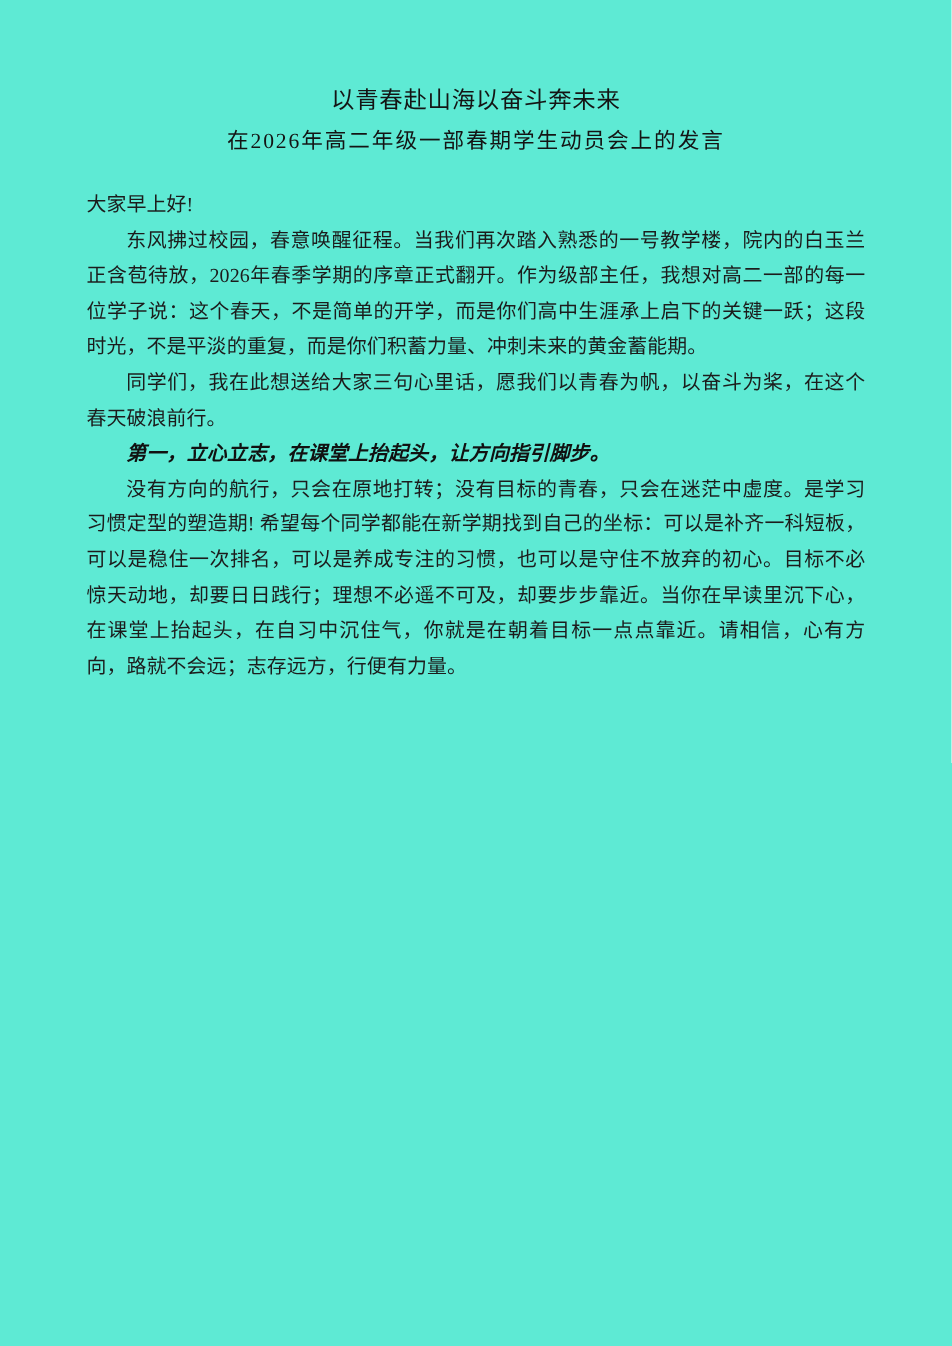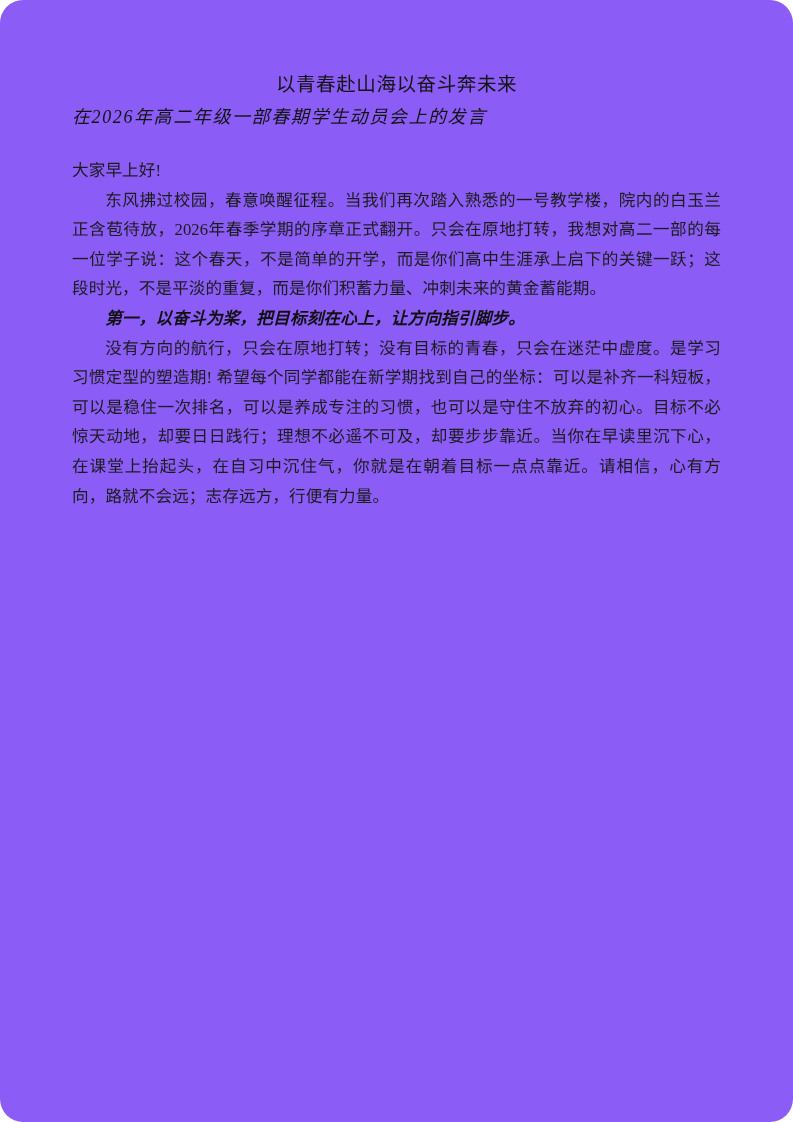--- a/index.html
+++ b/index.html
@@ -10,24 +10,23 @@
   }
   body {
     font-family: "Liberation Serif", "DejaVu Serif", serif;
     color: #1a1a1a;
   }
   .page {
     position: relative;
     width: 793px;
     height: 1122px;
     margin: 0 auto;
-    background: #8b5cf6;
+    background: #5eead4;
     box-sizing: border-box;
     overflow: hidden;
-    border-radius: 23px;
   }
   .page-body {
     position: absolute;
     left: 72px;
     top: 70px;
     width: 649px;
   }
 
   
   .doc-title {
@@ -35,25 +34,25 @@
     font-family: "Liberation Serif", "DejaVu Serif", serif;
     font-size: 19.5px;
     line-height: 30px;
     letter-spacing: 0.6px;
     font-weight: 500;
     color: #141414;
     margin: 0 0 2px 0;
     white-space: nowrap;
   }
   .doc-subtitle {
+    text-align: center;
     font-family: "Liberation Serif", "DejaVu Serif", serif;
     font-size: 18px;
     line-height: 30px;
     letter-spacing: 1.6px;
-    font-style: italic;
     font-weight: 500;
     color: #141414;
     margin: 0 0 24px 0;
     white-space: nowrap;
   }
 
   
   .para {
     font-size: 16.6px;
     line-height: 29.6px;
@@ -86,23 +85,24 @@
 
 <div class="page">
   <div class="page-body">
 
     <h1 class="doc-title">以青春赴山海以奋斗奔未来</h1>
 
     <h2 class="doc-subtitle">在2026年高二年级一部春期学生动员会上的发言</h2>
 
     <p class="para flush">大家早上好!</p>
 
-    <p class="para indent">东风拂过校园，春意唤醒征程。当我们再次踏入熟悉的一号教学楼，院内的白玉兰正含苞待放，2026年春季学期的序章正式翻开。只会在原地打转，我想对高二一部的每一位学子说：这个春天，不是简单的开学，而是你们高中生涯承上启下的关键一跃；这段时光，不是平淡的重复，而是你们积蓄力量、冲刺未来的黄金蓄能期。</p>
+    <p class="para indent">东风拂过校园，春意唤醒征程。当我们再次踏入熟悉的一号教学楼，院内的白玉兰正含苞待放，2026年春季学期的序章正式翻开。作为级部主任，我想对高二一部的每一位学子说：这个春天，不是简单的开学，而是你们高中生涯承上启下的关键一跃；这段时光，不是平淡的重复，而是你们积蓄力量、冲刺未来的黄金蓄能期。</p>
 
 
 
+    <p class="para indent">同学们，我在此想送给大家三句心里话，愿我们以青春为帆，以奋斗为桨，在这个春天破浪前行。</p>
 
-    <p class="heading-bold">第一，以奋斗为桨，把目标刻在心上，让方向指引脚步。</p>
+    <p class="heading-bold">第一，立心立志，在课堂上抬起头，让方向指引脚步。</p>
 
     <p class="para indent">没有方向的航行，只会在原地打转；没有目标的青春，只会在迷茫中虚度。是学习习惯定型的塑造期! 希望每个同学都能在新学期找到自己的坐标：可以是补齐一科短板，可以是稳住一次排名，可以是养成专注的习惯，也可以是守住不放弃的初心。目标不必惊天动地，却要日日践行；理想不必遥不可及，却要步步靠近。当你在早读里沉下心，在课堂上抬起头，在自习中沉住气，你就是在朝着目标一点点靠近。请相信，心有方向，路就不会远；志存远方，行便有力量。</p>
 
   </div>
 </div>
 
 </body></html>

